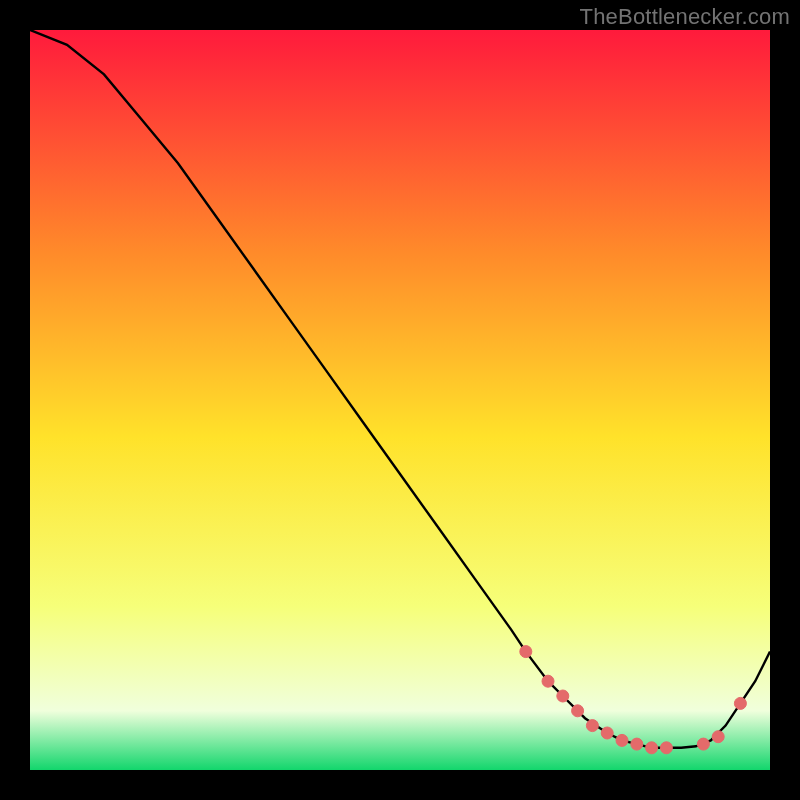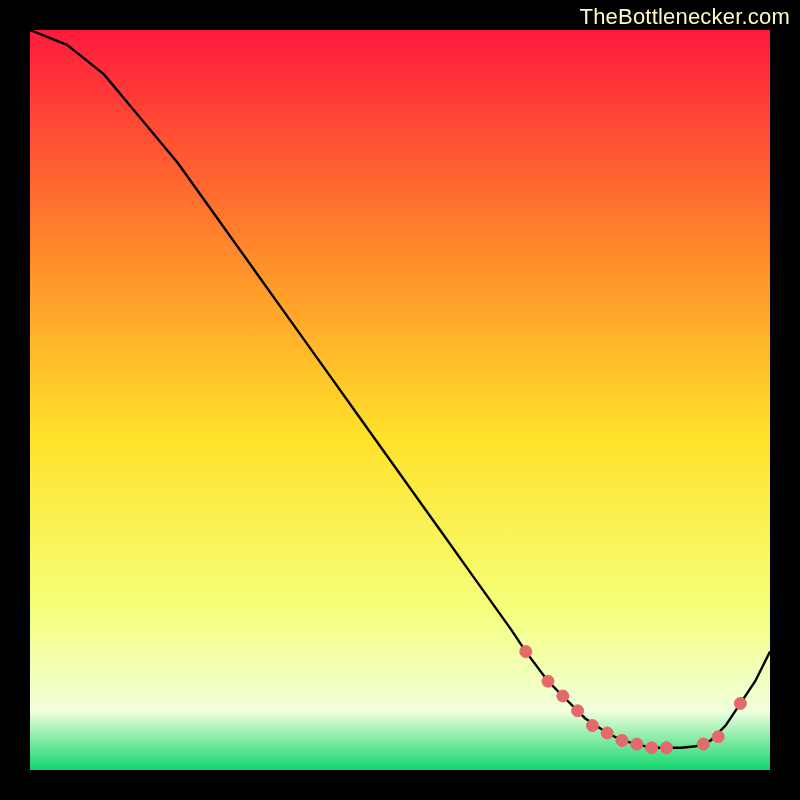--- a/index.html
+++ b/index.html
@@ -21,21 +21,21 @@
     position: absolute;
     left: 30px;
     top: 30px;
     width: 740px;
     height: 740px;
   }
   .watermark {
     position: absolute;
     top: 4px;
     right: 10px;
-    color: #fef9c3;
+    color: #737373;
     font-size: 22px;
     font-weight: 400;
     letter-spacing: 0.2px;
     user-select: none;
     text-align: right;
   }
   svg {
     display: block;
   }
 </style>

